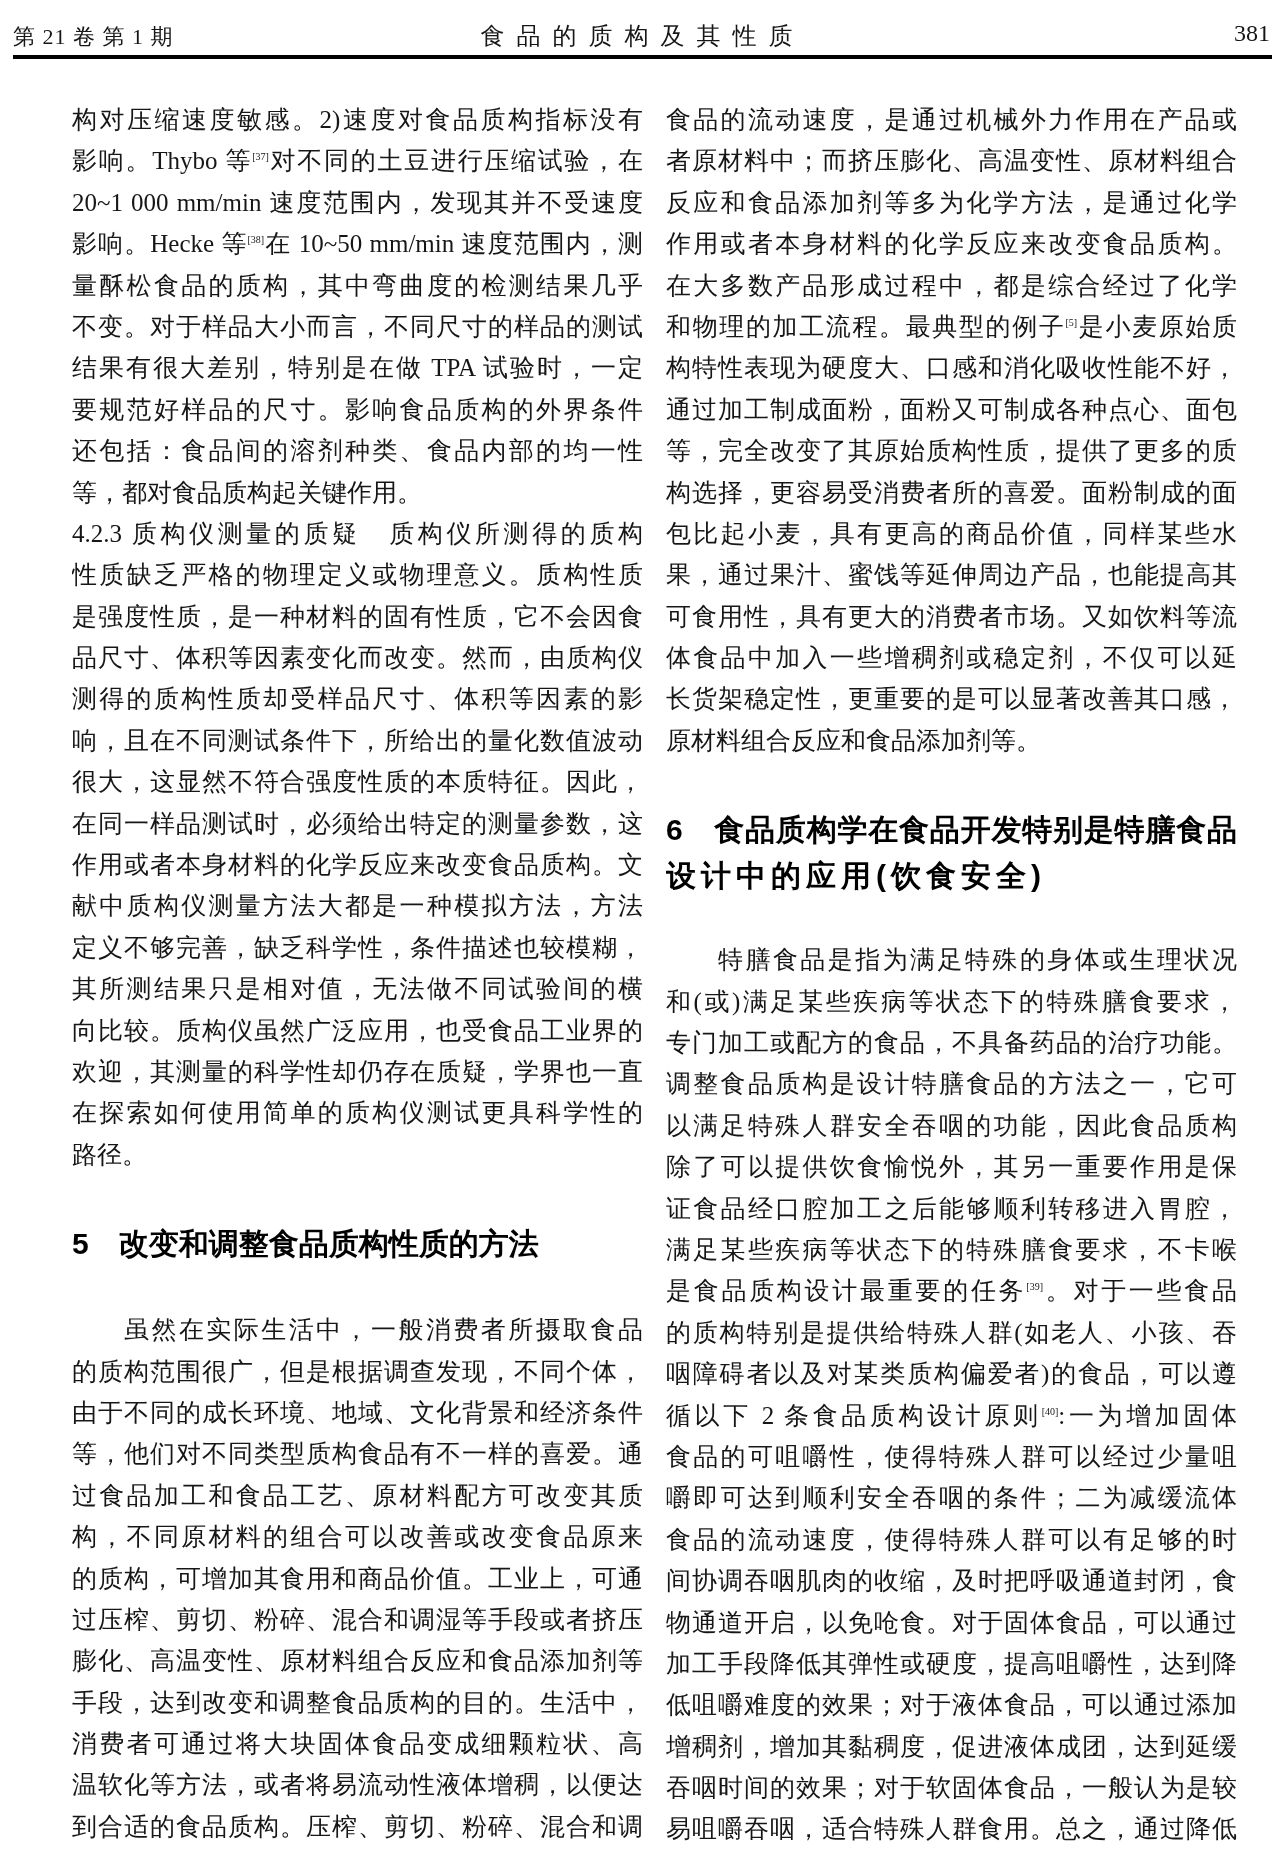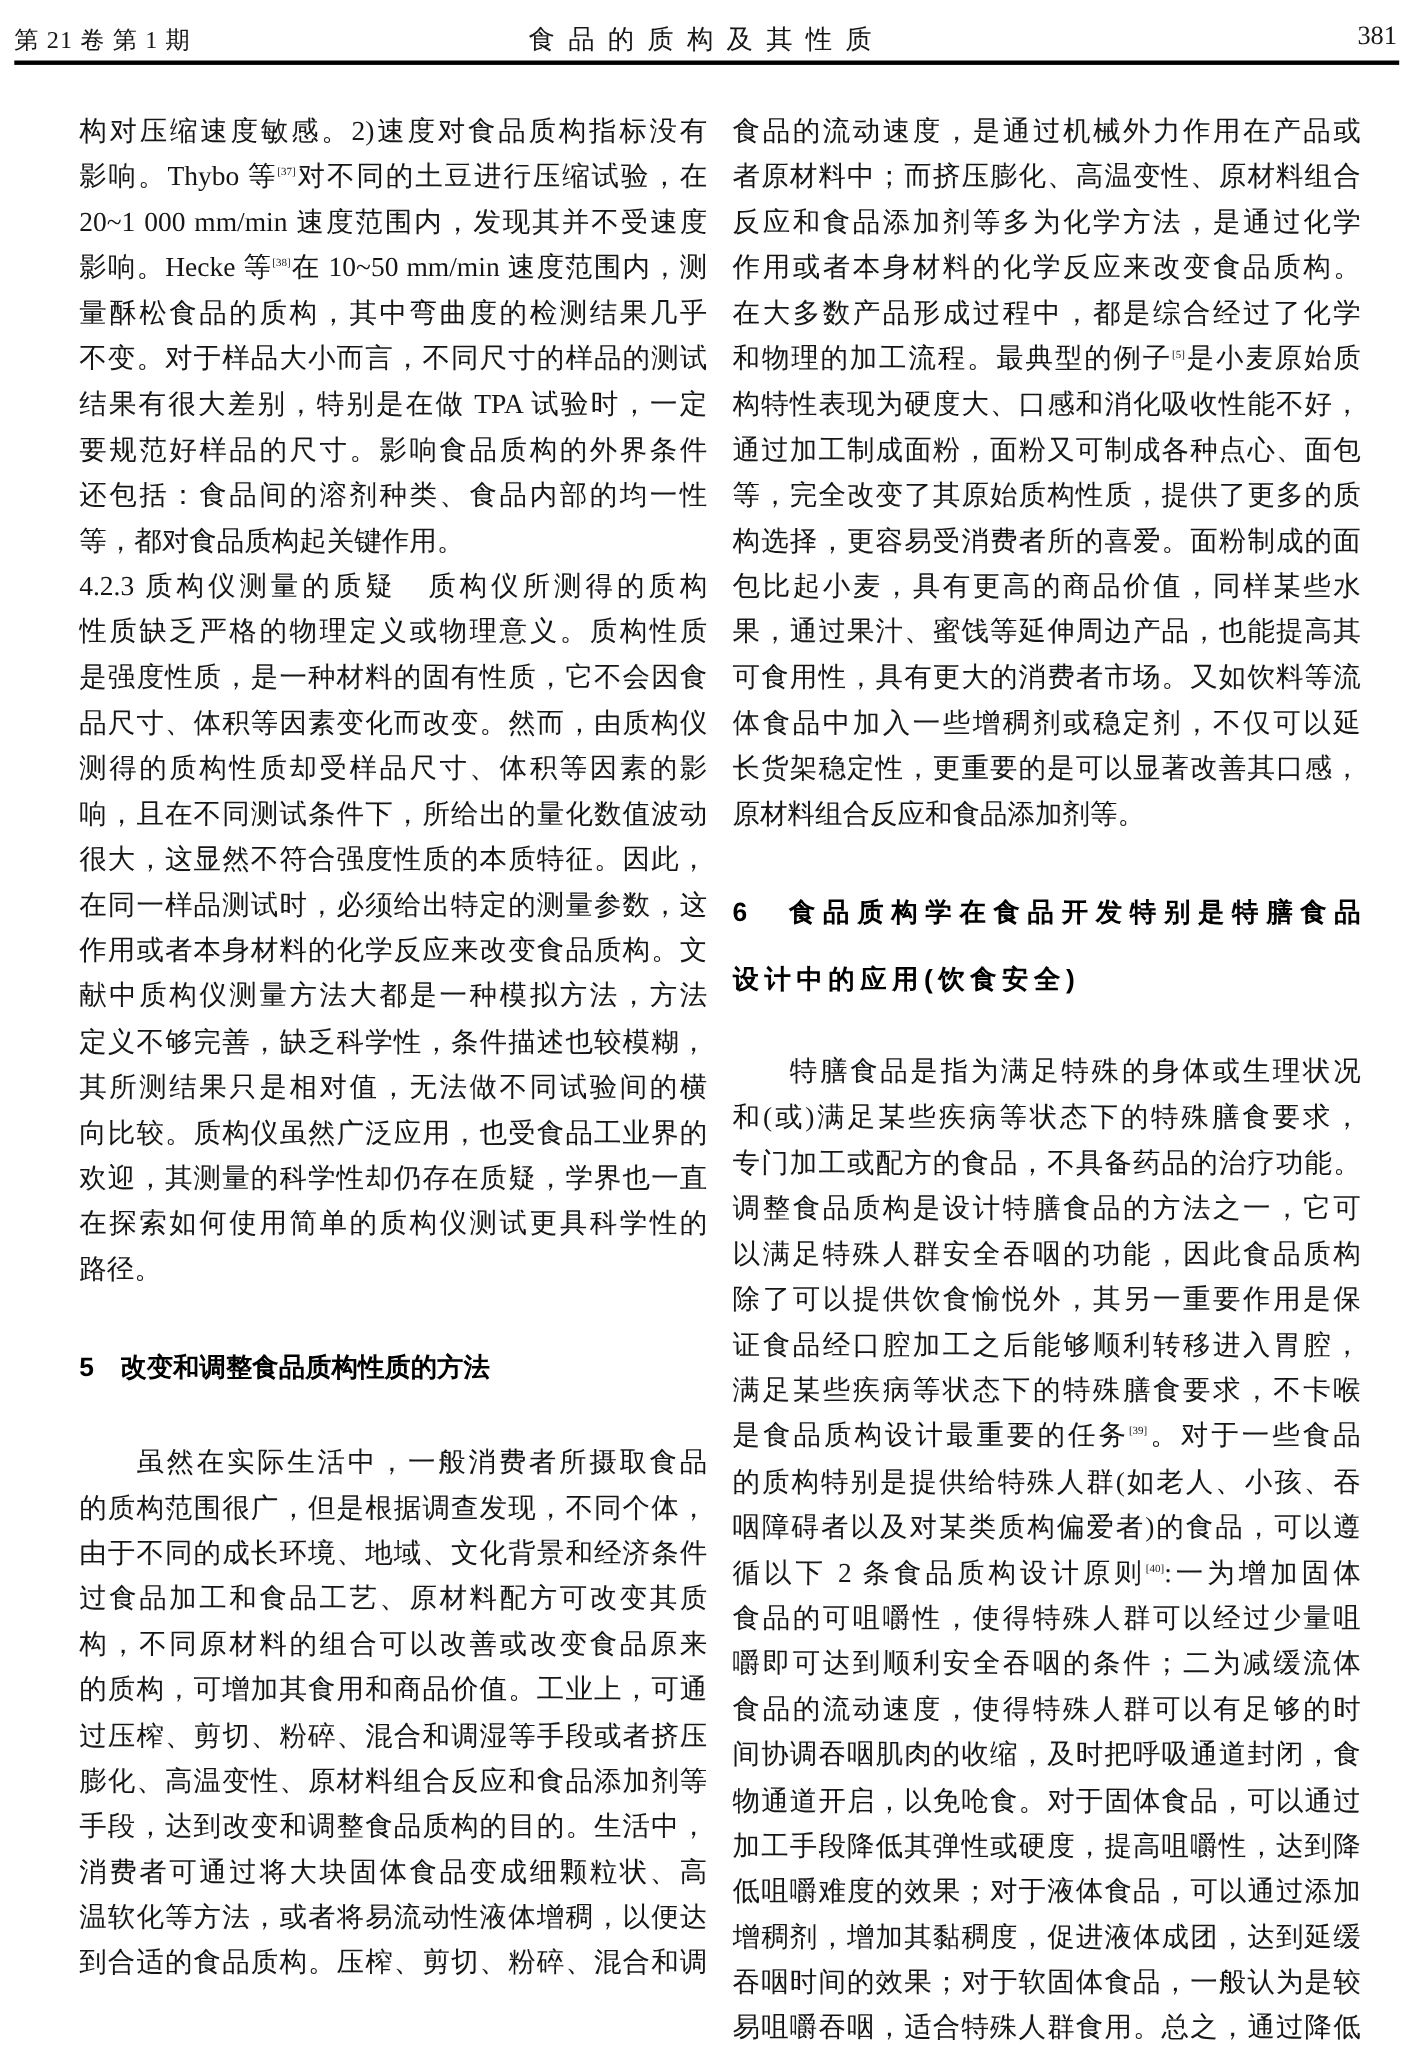--- a/index.html
+++ b/index.html
@@ -43,22 +43,21 @@
   .line.indent { padding-left: 52px; }
   .line sup {
     font-size: 10px; line-height: 0; vertical-align: 9px;
     letter-spacing: 0;
   }
 
   .heading .line {
     font-family: "Liberation Sans", sans-serif;
     font-weight: bold;
     color: #000;
-    font-size: 24px;
-    margin-top: 15px;
+    font-size: 30px;
   }
   .heading-5 { margin-top: 47px; margin-bottom: 43px; }
   .heading-5 .line { height: 44px; line-height: 44px; }
   .heading-6 { margin-top: 46px; margin-bottom: 40px; }
   .heading-6 .line { height: 46px; line-height: 46px; }
   .line.spaced { letter-spacing: 5px; }
 </style>
 </head>
 <body>
 
@@ -101,20 +100,21 @@
           <div class="line">在探索如何使用简单的质构仪测试更具科学性的</div>
           <div class="line short">路径。</div>
         </div>
         <div class="block heading heading-5">
           <div class="line short">5　改变和调整食品质构性质的方法</div>
         </div>
         <div class="block para">
           <div class="line indent">虽然在实际生活中，一般消费者所摄取食品</div>
           <div class="line">的质构范围很广，但是根据调查发现，不同个体，</div>
           <div class="line">由于不同的成长环境、地域、文化背景和经济条件</div>
+          <div class="line">等，他们对不同类型质构食品有不一样的喜爱。通</div>
           <div class="line">过食品加工和食品工艺、原材料配方可改变其质</div>
           <div class="line">构，不同原材料的组合可以改善或改变食品原来</div>
           <div class="line">的质构，可增加其食用和商品价值。工业上，可通</div>
           <div class="line">过压榨、剪切、粉碎、混合和调湿等手段或者挤压</div>
           <div class="line">膨化、高温变性、原材料组合反应和食品添加剂等</div>
           <div class="line">手段，达到改变和调整食品质构的目的。生活中，</div>
           <div class="line">消费者可通过将大块固体食品变成细颗粒状、高</div>
           <div class="line">温软化等方法，或者将易流动性液体增稠，以便达</div>
           <div class="line">到合适的食品质构。压榨、剪切、粉碎、混合和调湿</div>
         </div>

